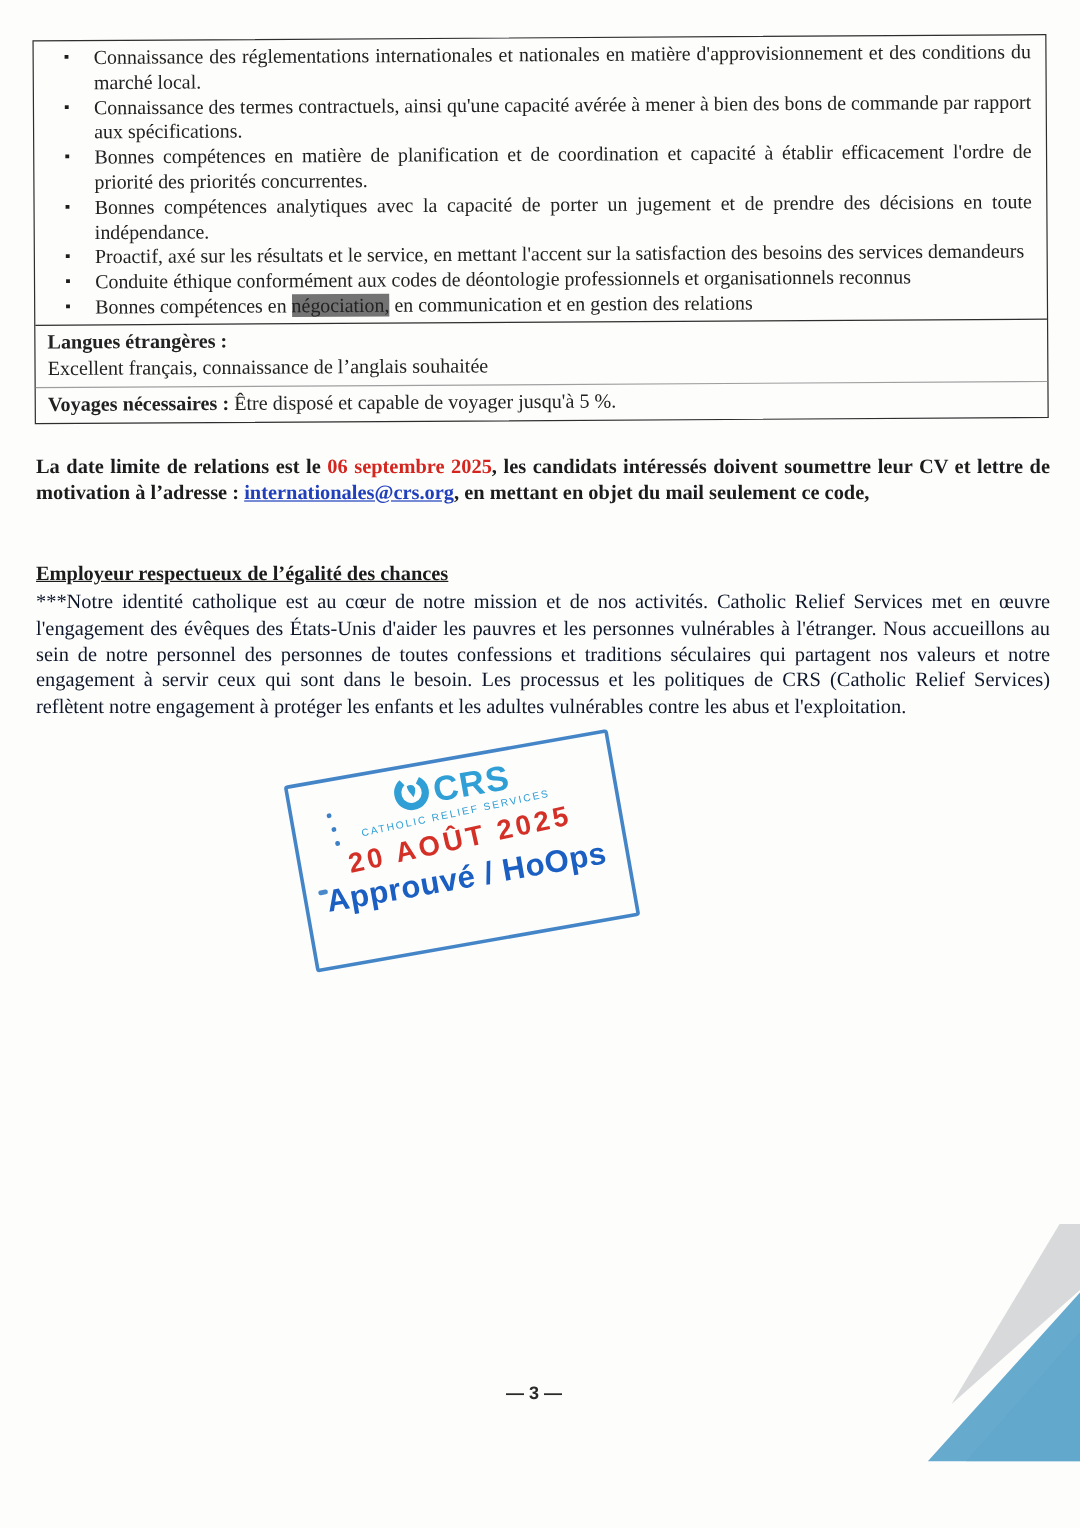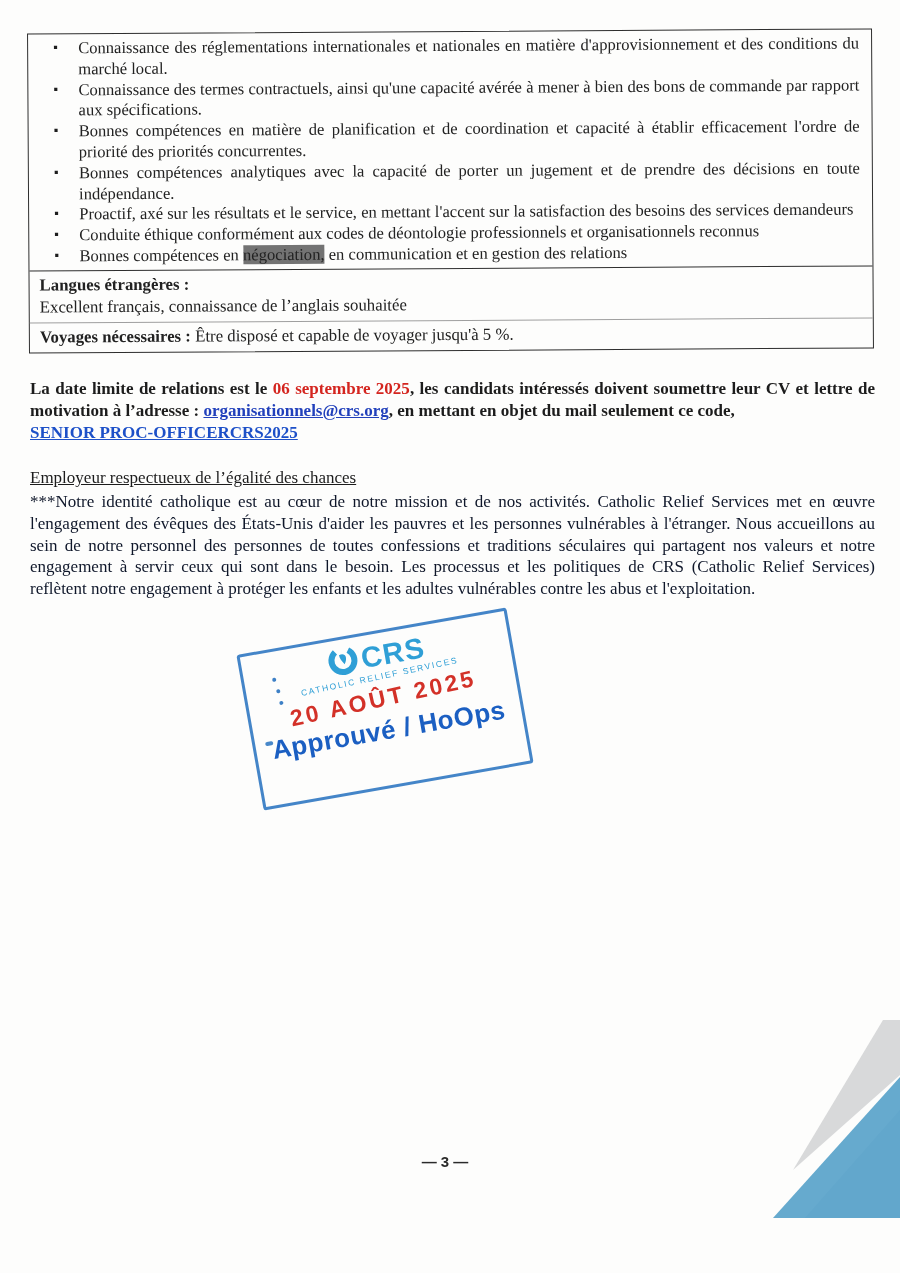--- a/index.html
+++ b/index.html
@@ -42,21 +42,21 @@
   }
   .deadline .date{color:#d4251f;}
   .deadline .email{color:#2140bb;text-decoration:underline;cursor:pointer;}
   .code-line{margin-top:1px;}
   .code-line a{color:#1d50c8;text-decoration:underline;font-weight:bold;cursor:pointer;}
   .warning{color:#bf3330;margin-top:1px;}
 
   
   .eeo-h{
     position:absolute;left:30px;top:468px;margin:0;
-    font-size:17px;font-weight:normal;text-decoration:underline;color:#1c1c1c;
+    font-size:17px;font-weight:bold;text-decoration:underline;color:#1c1c1c;
   }
   .eeo-p{
     position:absolute;left:30px;top:491px;width:845px;margin:0;
     font-size:17px;line-height:21.8px;text-align:justify;color:#0f172a;
   }
 
   
   .stamp{
     position:absolute;left:248px;top:630px;width:268px;height:152px;
     transform:rotate(-10deg);
@@ -112,22 +112,21 @@
     <div class="row-langs">
       <div class="label">Langues étrangères :</div>
       <div>Excellent français, connaissance de l’anglais souhaitée</div>
     </div>
     <div class="row-travel">
       <span class="label">Voyages nécessaires :</span> <span>Être disposé et capable de voyager jusqu'à 5 %.</span>
     </div>
   </div>
 
   <div class="deadline">
-    <span>La date limite de relations est le </span><span class="date">06 septembre 2025</span><span>, les candidats intéressés doivent soumettre leur CV et lettre de motivation à l’adresse : </span><a class="email">organisationnels@crs.org</a><span>, en mettant en objet du mail seulement ce code,</span>
-    <div class="code-line"><a>SENIOR PROC-OFFICERCRS2025</a></div>
+    <span>La date limite de relations est le </span><span class="date">06 septembre 2025</span><span>, les candidats intéressés doivent soumettre leur CV et lettre de motivation à l’adresse : </span><a class="email">internationales@crs.org</a><span>, en mettant en objet du mail seulement ce code,</span>
   </div>
 
   <h3 class="eeo-h">Employeur respectueux de l’égalité des chances</h3>
   <p class="eeo-p">***Notre identité catholique est au cœur de notre mission et de nos activités. Catholic Relief Services met en œuvre l'engagement des évêques des États-Unis d'aider les pauvres et les personnes vulnérables à l'étranger. Nous accueillons au sein de notre personnel des personnes de toutes confessions et traditions séculaires qui partagent nos valeurs et notre engagement à servir ceux qui sont dans le besoin. Les processus et les politiques de CRS (Catholic Relief Services) reflètent notre engagement à protéger les enfants et les adultes vulnérables contre les abus et l'exploitation.</p>
 
   <div class="stamp">
     <div class="stamp-logo">
       <div class="logo-row">
         <span>
           <svg width="34" height="34" viewBox="0 0 34 34">

